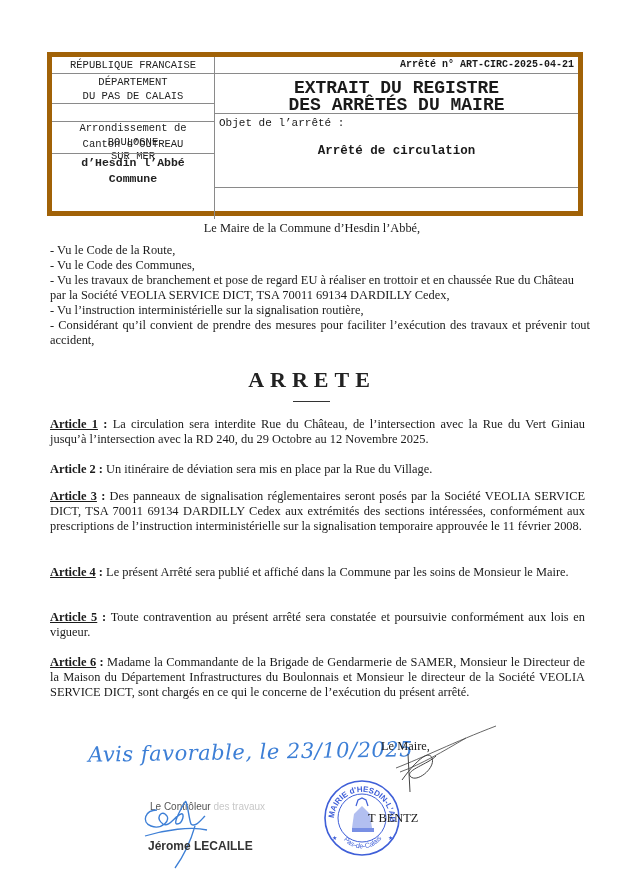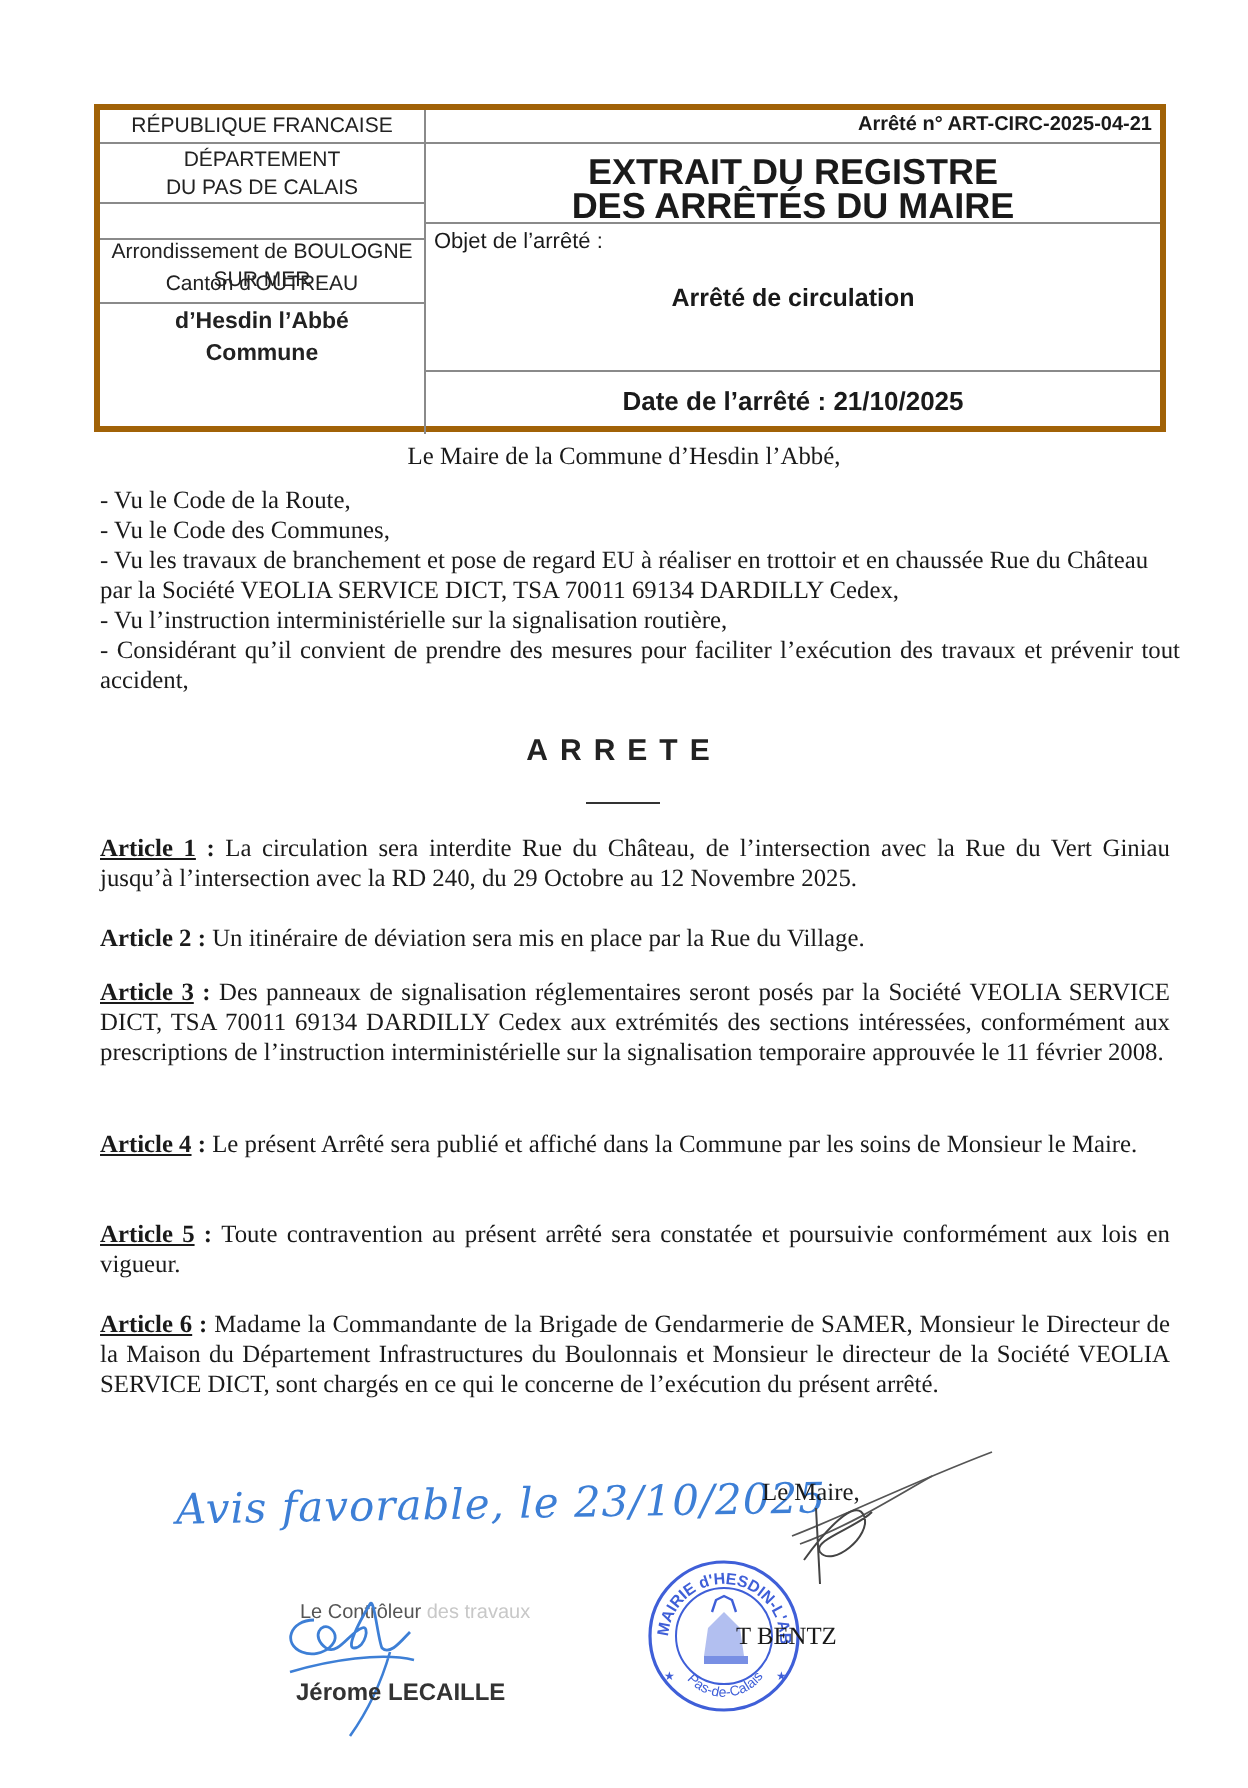--- a/index.html
+++ b/index.html
@@ -1,39 +1,39 @@
 <!DOCTYPE html>
 <html><head>
   <meta charset="utf-8">
   <style>
     html, body { margin: 0; padding: 0; background: #ffffff; }
     body { width: 624px; height: 894px; position: relative; overflow: hidden; color: #1a1a1a; }
     .page { position: absolute; left: 0; top: 0; width: 624px; height: 894px; }
 
     
-    .hdr { position: absolute; left: 47px; top: 52px; width: 536px; height: 164px; border: 3px solid #a16207; box-sizing: border-box; font-family: Liberation Sans, sans-serif; }
+    .hdr { position: absolute; left: 47px; top: 52px; width: 536px; height: 164px; border: 5px solid #a16207; box-sizing: border-box; font-family: Liberation Mono, monospace; }
     .hdr-left { position: absolute; left: 0; top: 0; width: 162px; height: 162px; border-right: 1px solid #8a8a8a; }
     .hdr-right { position: absolute; left: 163px; top: 0; right: 0; height: 162px; }
     .lcell { position: absolute; left: 0; width: 162px; text-align: center; font-size: 10.5px; line-height: 14px; border-bottom: 1px solid #8a8a8a; color: #222; }
     .lcell.nb { border-bottom: none; }
     .lcell.bold { font-weight: bold; font-size: 11.5px; line-height: 16px; }
     .rcell { position: absolute; left: 0; right: 0; border-bottom: 1px solid #8a8a8a; }
     .rcell.nb { border-bottom: none; }
     .ref { text-align: right; font-size: 10px; font-weight: bold; padding-right: 4px; line-height: 16px; }
     .title { text-align: center; font-weight: bold; font-size: 18px; line-height: 17px; padding-top: 6px; }
     .objlabel { font-size: 11px; padding-left: 4px; line-height: 16px; }
     .objval { text-align: center; font-weight: bold; font-size: 12.5px; margin-top: 13px; }
     .dateval { text-align: center; font-weight: bold; font-size: 13px; line-height: 30px; }
 
     
     .serif { font-family: "Liberation Serif", serif; font-size: 12.4px; line-height: 15px; color: #1a1a1a; }
     .intro { position: absolute; left: 0; width: 624px; top: 221px; text-align: center; }
     .vu { position: absolute; left: 50px; width: 540px; top: 243px; }
     .vu p { margin: 0; }
-    .arrete { position: absolute; left: 0; width: 624px; top: 367px; text-align: center; font-family: Liberation Sans, sans-serif; font-weight: bold; font-size: 15px; letter-spacing: 6px; color: #222; }
+    .arrete { position: absolute; left: 0; width: 624px; top: 367px; text-align: center; font-family: Liberation Serif, serif; font-weight: bold; font-size: 22px; letter-spacing: 6px; color: #222; }
     .divider { position: absolute; left: 293px; top: 401px; width: 37px; height: 1px; background: #333; }
     .articles { position: absolute; left: 50px; width: 535px; }
     .articles p { margin: 0; text-align: justify; }
     .art-label { font-weight: bold; }
     .art-label u { text-decoration: underline; }
 
     
     .hand { position: absolute; font-family: "DejaVu Serif", serif; font-style: italic; color: #3d7fd6; }
     .avis { left: 88px; top: 740px; font-size: 21px; letter-spacing: 0.5px; transform: rotate(-1deg); }
     .ctrl { position: absolute; left: 150px; top: 801px; font-family: "Liberation Sans", sans-serif; font-size: 10px; color: #555; }
@@ -75,23 +75,20 @@
       <div class="rcell ref" style="top:0;height:16px;">
         <span>Arrêté n° ART-CIRC-2025-04-21</span>
       </div>
       <div class="rcell title" style="top:17px;height:40px;box-sizing:border-box;">
         <div>EXTRAIT DU REGISTRE</div>
         <div>DES ARRÊTÉS DU MAIRE</div>
       </div>
       <div class="rcell" style="top:58px;height:72px;">
         <div class="objlabel">Objet de l’arrêté :</div>
         <div class="objval">Arrêté de circulation</div>
-      </div>
-      <div class="rcell nb dateval" style="top:131px;height:31px;">
-        <span>Date de l’arrêté : 21/10/2025</span>
       </div>
     </div>
   </div>
 
   <div class="intro serif">Le Maire de la Commune d’Hesdin l’Abbé,</div>
 
   <div class="vu serif">
     <p>- Vu le Code de la Route,</p>
     <p>- Vu le Code des Communes,</p>
     <p>- Vu les travaux de branchement et pose de regard EU à réaliser en trottoir et en chaussée Rue du Château par la Société VEOLIA SERVICE DICT, TSA 70011 69134  DARDILLY Cedex,</p>

